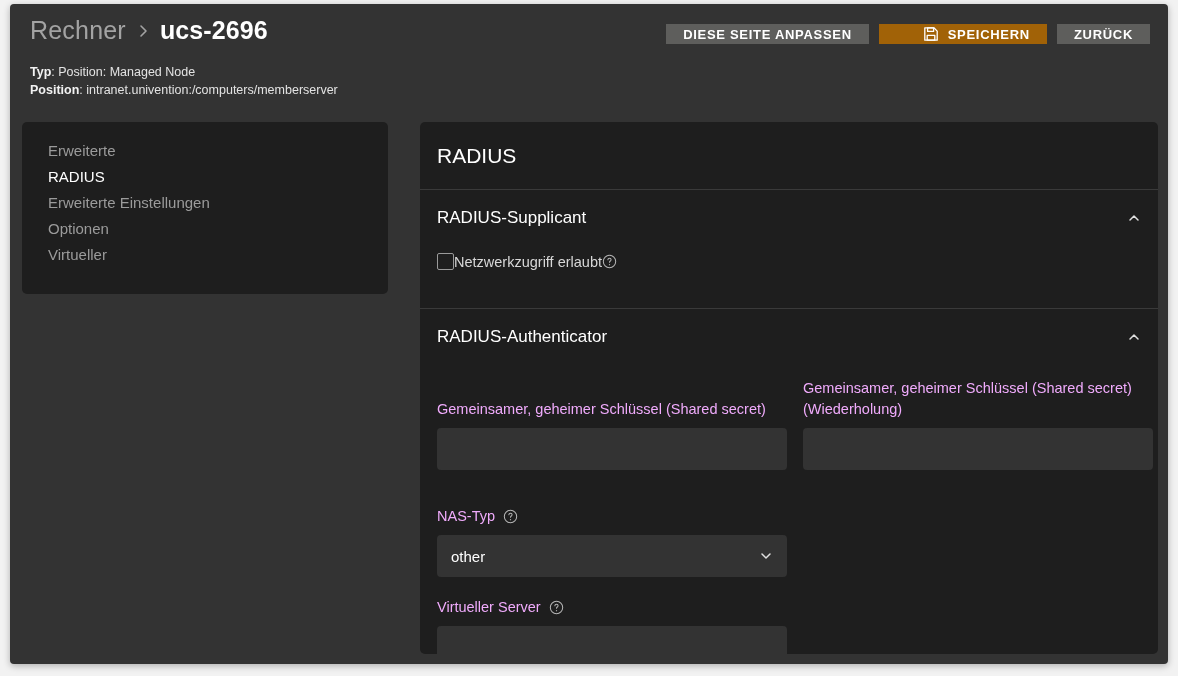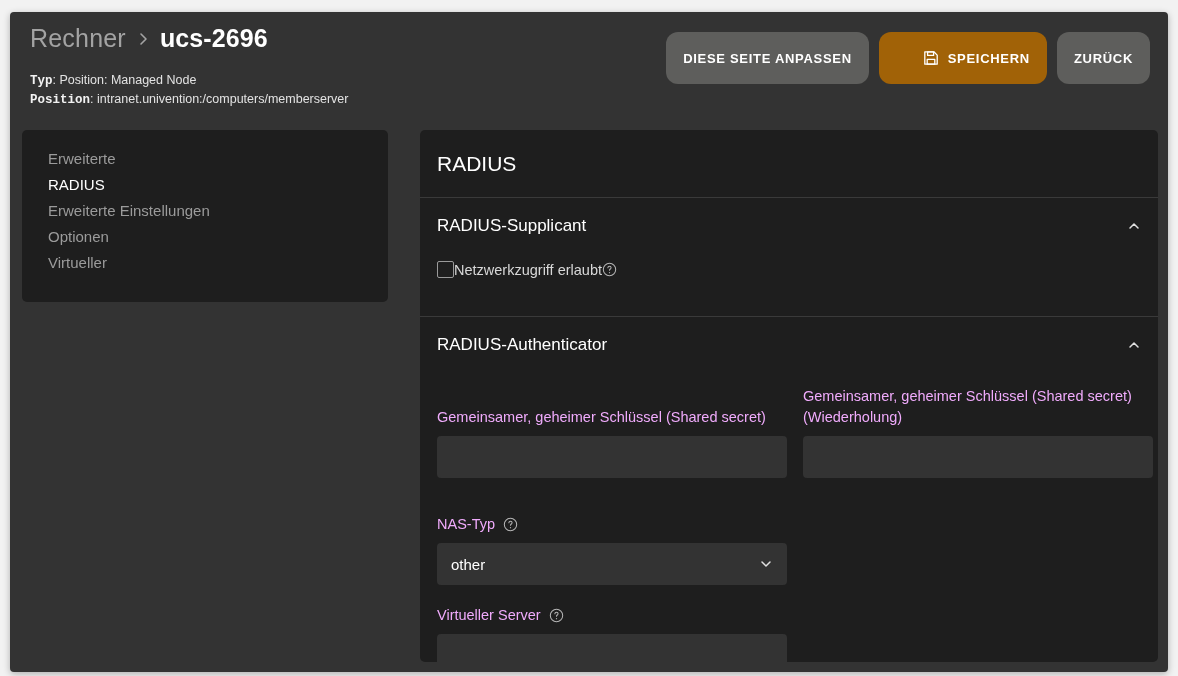--- a/index.html
+++ b/index.html
@@ -8,21 +8,21 @@
     width: 1178px;
     height: 676px;
     background: #f2f2f2;
     font-family: "Liberation Sans", sans-serif;
     overflow: hidden;
   }
 
   #app {
     position: absolute;
     left: 10px;
-    top: 12px;
+    top: 4px;
     width: 1158px;
     height: 660px;
     background: #333333;
     border-radius: 4px;
     box-shadow: 0 2px 7px rgba(0,0,0,0.28);
     overflow: hidden;
   }
 
   
   .header {
@@ -60,34 +60,34 @@
 
   .meta {
     padding-left: 10px;
     margin-top: 11px;
     line-height: 1.45;
   }
   .meta-row {
     font-size: 12.5px;
     color: #e3e3e3;
   }
-  .meta-key { font-weight: 700; color: #f2f2f2; font-family: Liberation Mono, monospace; }
+  .meta-key { font-weight: 700; color: #f2f2f2; }
 
   .header-actions {
     position: absolute;
     right: 18px;
     top: 20px;
     display: flex;
     gap: 10px;
     align-items: center;
   }
   .btn {
-    height: 52px;
+    height: 20px;
     border: none;
-    border-radius: 12px;
+    border-radius: 0;
     font-family: "Liberation Sans", sans-serif;
     font-size: 13px;
     font-weight: 700;
     letter-spacing: 0.7px;
     color: #ffffff;
     cursor: pointer;
     display: inline-flex;
     align-items: center;
     justify-content: center;
     gap: 9px;

